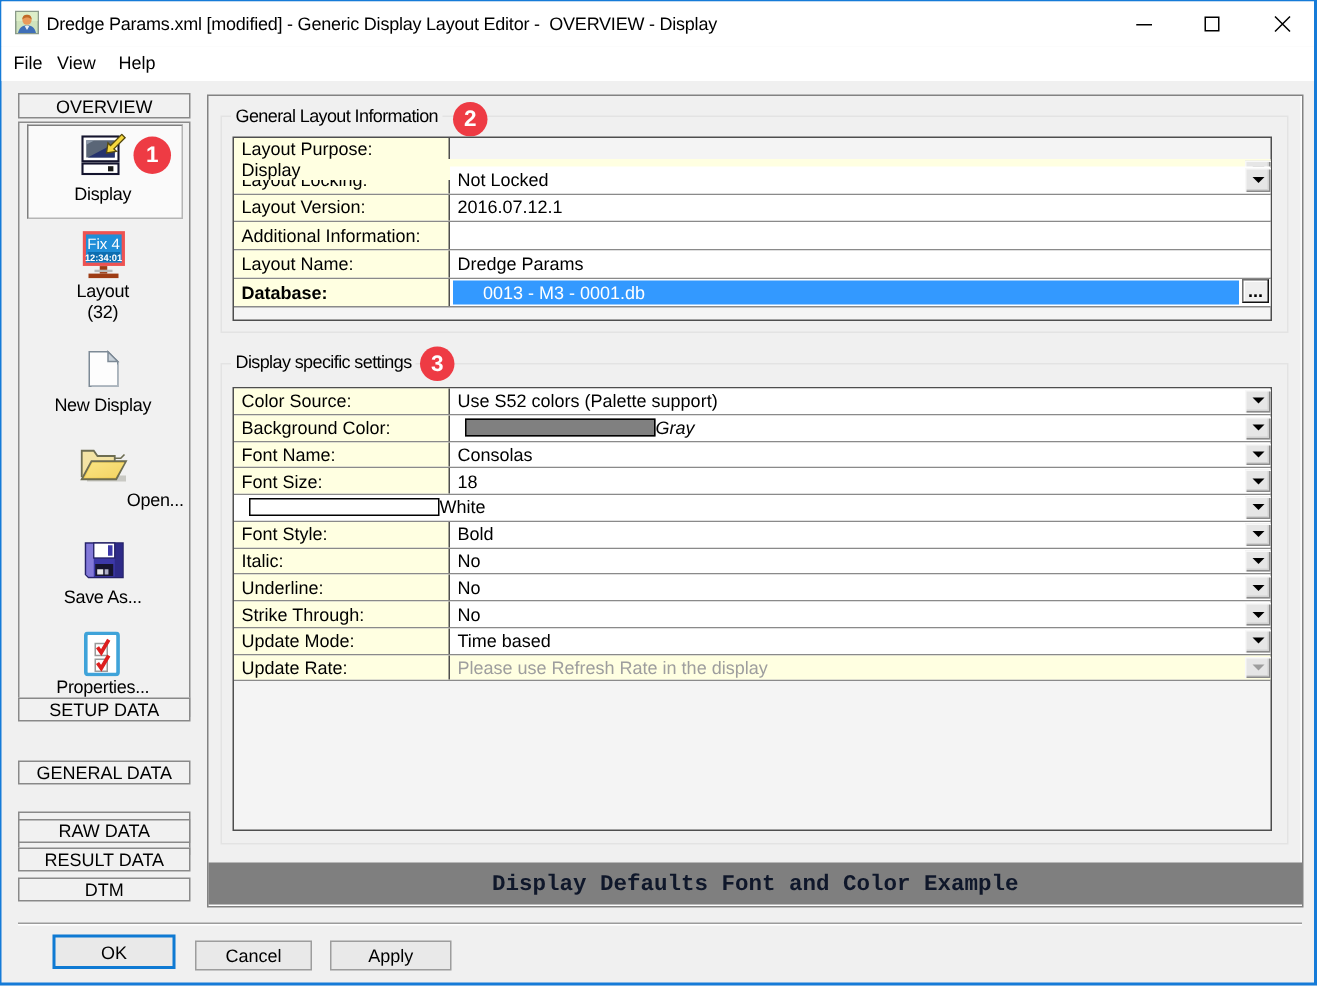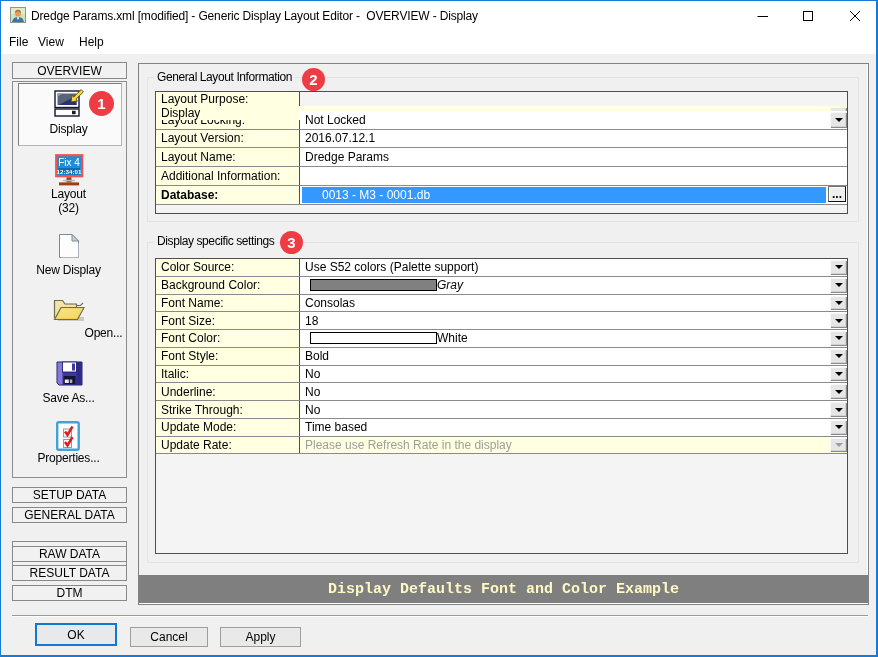--- a/index.html
+++ b/index.html
@@ -121,21 +121,21 @@
  </svg>
  <div class="abs ilabel" style="left:0px;top:390px;">Save As...</div>
  <svg class="abs" style="left:55px;top:420px;" width="24" height="30" viewBox="0 0 24 30">
    <rect x="1.2" y="1.2" width="21.5" height="27.5" rx="1.5" fill="#fff" stroke="#3fa3d9" stroke-width="2.4"></rect>
    <rect x="7.5" y="8" width="8" height="8" fill="#fdfdfd" stroke="#9a9a9a"></rect>
    <path d="M9 10.5 L11.5 14 L16.5 5.5" fill="none" stroke="#dd1f1f" stroke-width="2.5"></path>
    <rect x="7.5" y="18.5" width="8" height="8" fill="#fdfdfd" stroke="#9a9a9a"></rect>
    <path d="M9 21 L11.5 24.5 L16.5 16" fill="none" stroke="#dd1f1f" stroke-width="2.5"></path>
  </svg>
  <div class="abs ilabel" style="left:0px;top:450px;">Properties...</div>
- <div class="abs sbtn" style="top:486px;height:16px;">SETUP DATA</div>
+ <div class="abs sbtn" style="top:464px;height:16px;">SETUP DATA</div>
  <div class="abs sbtn" style="top:506px;height:16px;">GENERAL DATA</div>
  <div class="abs sbtn" style="top:540px;height:29px;">SETTINGS</div>
  <div class="abs sbtn" style="top:545px;height:16px;">RAW DATA</div>
  <div class="abs sbtn" style="top:564px;height:16px;">RESULT DATA</div>
  <div class="abs sbtn" style="top:584px;height:16px;">DTM</div>
 
  <div class="abs" id="mainpanel"></div>
  <div class="abs gbox" style="left:146px;top:76px;width:712px;height:145px;"></div>
  <div class="abs gcap" style="left:153px;top:69px;">General Layout Information</div>
  <div class="abs badge" style="left:301px;top:67px;">2</div>
@@ -147,26 +147,26 @@
       </div>
   <div class="row" style="height:18.8px;">
         <div class="lbl">Layout Locking:</div>
         <div class="val">Not Locked<span class="arrow"></span></div>
       </div>
   <div class="row" style="height:18.8px;">
         <div class="lbl">Layout Version:</div>
         <div class="val">2016.07.12.1</div>
       </div>
   <div class="row" style="height:18.8px;">
+        <div class="lbl">Additional Information:</div>
+        <div class="val"></div>
+      </div>
+  <div class="row" style="height:18.8px;">
         <div class="lbl">Layout Name:</div>
         <div class="val">Dredge Params</div>
-      </div>
-  <div class="row" style="height:18.8px;">
-        <div class="lbl">Additional Information:</div>
-        <div class="val"></div>
       </div>
   <div class="row" style="height:18.8px;">
         <div class="lbl" style="font-weight:bold;">Database:</div>
         <div class="val">
     <div style="position:absolute;left:2px;top:1px;bottom:1px;right:21px;background:#3399ff;color:#fff;display:flex;align-items:center;padding-left:20px;">0013 - M3 - 0001.db</div>
     <div id="dots" style="position:absolute;right:1px;top:0px;width:18px;height:16px;box-sizing:border-box;background:#efefef;border:1px solid #6f6f6f;border-right-color:#111;border-bottom-color:#111;box-shadow:inset 1px 1px 0 #fff;display:flex;align-items:center;justify-content:center;font-weight:bold;">...</div>
   </div>
       </div>
  </div>
 
@@ -185,21 +185,20 @@
       </div>
   <div class="row" style="height:17.77px;">
         <div class="lbl">Font Name:</div>
         <div class="val">Consolas<span class="arrow"></span></div>
       </div>
   <div class="row" style="height:17.77px;">
         <div class="lbl">Font Size:</div>
         <div class="val">18<span class="arrow"></span></div>
       </div>
   <div class="row" style="height:17.77px;">
-        <div class="lbl">Font Color:</div>
         <div class="val" style="padding-left:0;"><span class="swatch" style="background:#fff;"></span>White<span class="arrow"></span></div>
       </div>
   <div class="row" style="height:17.77px;">
         <div class="lbl">Font Style:</div>
         <div class="val">Bold<span class="arrow"></span></div>
       </div>
   <div class="row" style="height:17.77px;">
         <div class="lbl">Italic:</div>
         <div class="val">No<span class="arrow"></span></div>
       </div>
@@ -215,20 +214,20 @@
         <div class="lbl">Update Mode:</div>
         <div class="val">Time based<span class="arrow"></span></div>
       </div>
   <div class="row" style="height:17.77px;">
         <div class="lbl">Update Rate:</div>
         <div class="val" style="background:#ffffe1;color:#9e9e9e;">Please use Refresh Rate in the display<span class="arrow dis"></span></div>
       </div>
  </div>
 
  <div class="abs" id="graybar" style="left:138px;top:574px;width:729px;height:28px;background:#7f7f7f;display:flex;align-items:center;justify-content:center;">
-   <span style="font-family:'Liberation Mono',monospace;font-weight:bold;font-size:15px;color:#fef9c3;">Display Defaults Font and Color Example</span>
+   <span style="font-family:'Liberation Mono',monospace;font-weight:bold;font-size:15px;color:#0f172a;">Display Defaults Font and Color Example</span>
  </div>
 
  <div class="abs" style="left:11px;top:614px;width:856px;height:2px;border-top:1px solid #9b9b9b;border-bottom:1px solid #fff;box-sizing:border-box;"></div>
  <div class="abs pbtn" style="left:34px;top:622px;width:82px;height:23px;border:2px solid #0f7ad3;">OK</div>
  <div class="abs pbtn" style="left:129px;top:626px;width:78px;height:20px;">Cancel</div>
  <div class="abs pbtn" style="left:219px;top:626px;width:81px;height:20px;">Apply</div>
 </div>
 
 </body></html>

